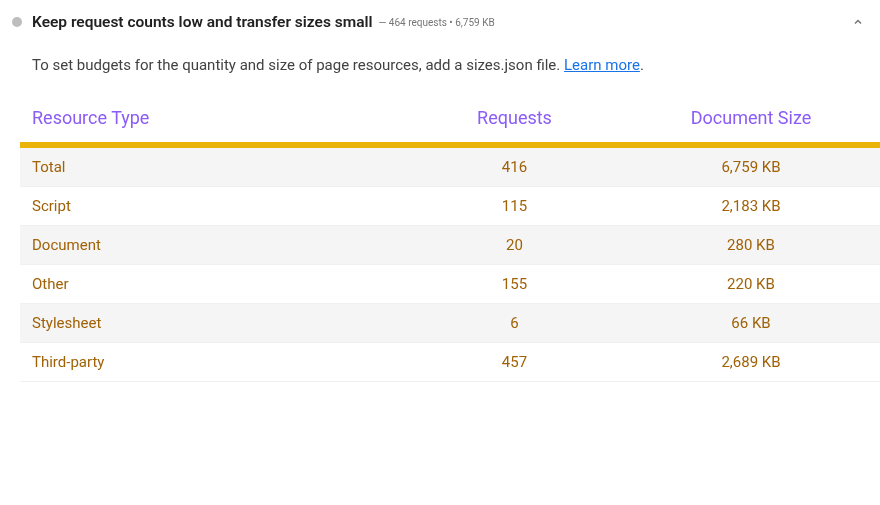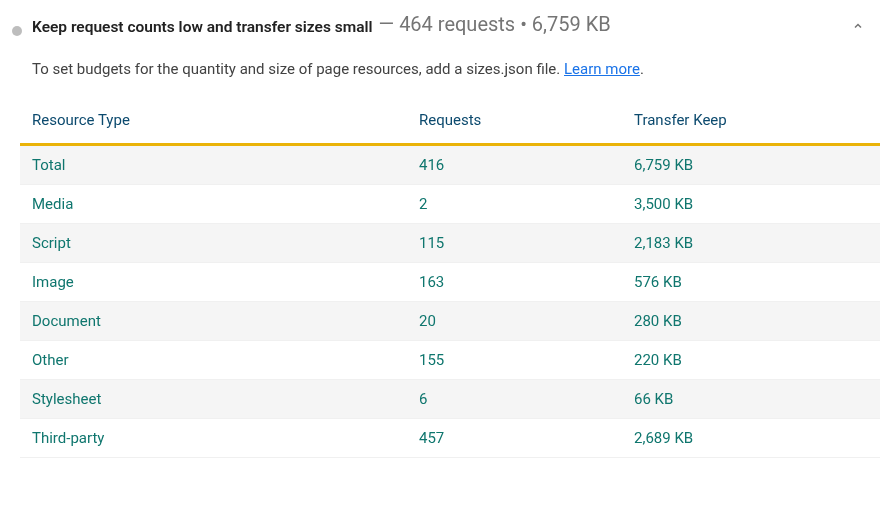--- a/index.html
+++ b/index.html
@@ -9,39 +9,39 @@
     }
     body {
       font-family: Roboto, Helvetica, Arial, sans-serif;
       font-size: 14px;
       color: #212121;
       background: #fff;
       padding: 12px 0;
     }
     .audit-header {
       display: flex;
-      align-items: flex-end;
+      align-items: center;
       padding: 0 12px 4px 12px;
     }
     .status-dot {
       width: 10px;
       height: 10px;
       border-radius: 50%;
       background: #bdbdbd;
       flex-shrink: 0;
       margin-right: 10px;
     }
     .audit-title {
       font-weight: 600;
       color: #212121;
       font-size: 15.5px;
     }
     .audit-summary {
       color: #757575;
-      font-size: 20px;
+      font-size: 10px;
       margin-left: 6px;
     }
     .audit-summary::before {
       content: "— ";
     }
     .header-spacer {
       flex: 1;
     }
     .chevron {
       width: 20px;
@@ -69,32 +69,32 @@
       color: #424242;
     }
     .table {
       width: calc(100% - 20px);
       margin-left: 20px;
       border-collapse: collapse;
     }
     .table th {
       text-align: left;
       font-weight: 400;
-      color: #0c4a6e;
-      font-size: 15px;
+      color: #8b5cf6;
+      font-size: 18px;
       padding: 10px 12px 14px 12px;
-      border-bottom: 3px solid #eab308;
+      border-bottom: 6px solid #eab308;
     }
     .table th.num, .table td.num {
-      text-align: left;
+      text-align: center;
     }
     .table td {
       padding: 10px 12px;
       font-size: 15px;
-      color: #0f766e;
+      color: #a16207;
       border-bottom: 1px solid #f0f0f0;
     }
     .table tbody tr:nth-child(odd) {
       background: #f5f5f5;
     }
     .table tbody tr:nth-child(even) {
       background: #fff;
     }
     .col-type { width: 45%; }
     .col-req { width: 25%; }
@@ -117,43 +117,33 @@
 
 <div class="description">
   <span>To set budgets for the quantity and size of page resources, add a sizes.json file. </span><a href="#">Learn more</a><span class="period">.</span>
 </div>
 
 <table class="table">
   <thead>
     <tr>
       <th class="col-type">Resource Type</th>
       <th class="col-req num">Requests</th>
-      <th class="col-size num">Transfer Keep</th>
+      <th class="col-size num">Document Size</th>
     </tr>
   </thead>
   <tbody>
     <tr>
       <td>Total</td>
       <td class="num">416</td>
       <td class="num">6,759 KB</td>
     </tr>
     <tr>
-      <td>Media</td>
-      <td class="num">2</td>
-      <td class="num">3,500 KB</td>
-    </tr>
-    <tr>
       <td>Script</td>
       <td class="num">115</td>
       <td class="num">2,183 KB</td>
-    </tr>
-    <tr>
-      <td>Image</td>
-      <td class="num">163</td>
-      <td class="num">576 KB</td>
     </tr>
     <tr>
       <td>Document</td>
       <td class="num">20</td>
       <td class="num">280 KB</td>
     </tr>
     <tr>
       <td>Other</td>
       <td class="num">155</td>
       <td class="num">220 KB</td>

